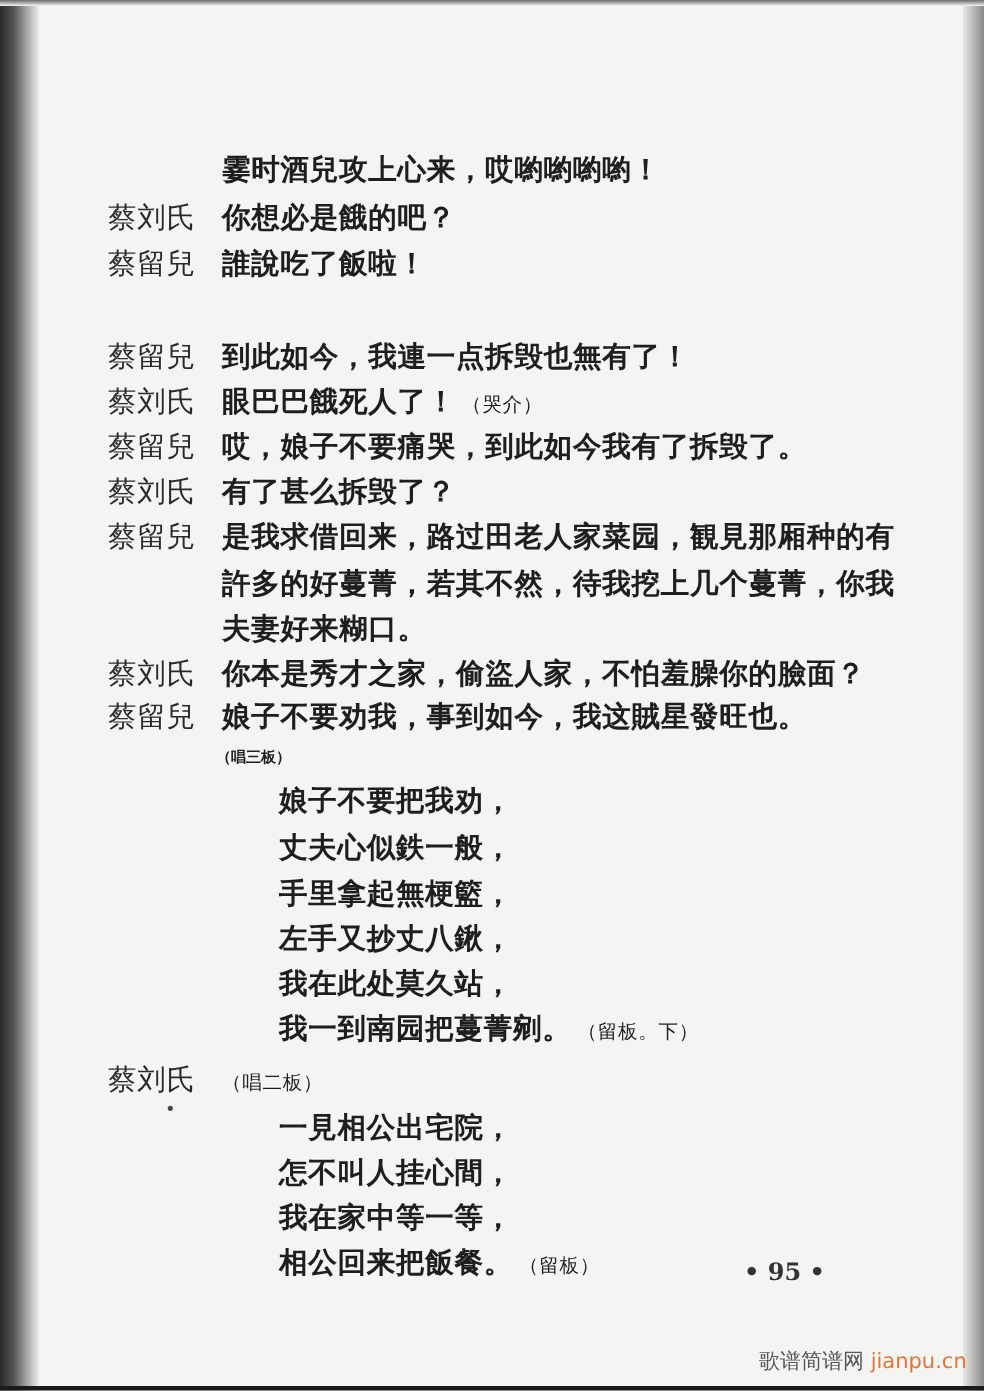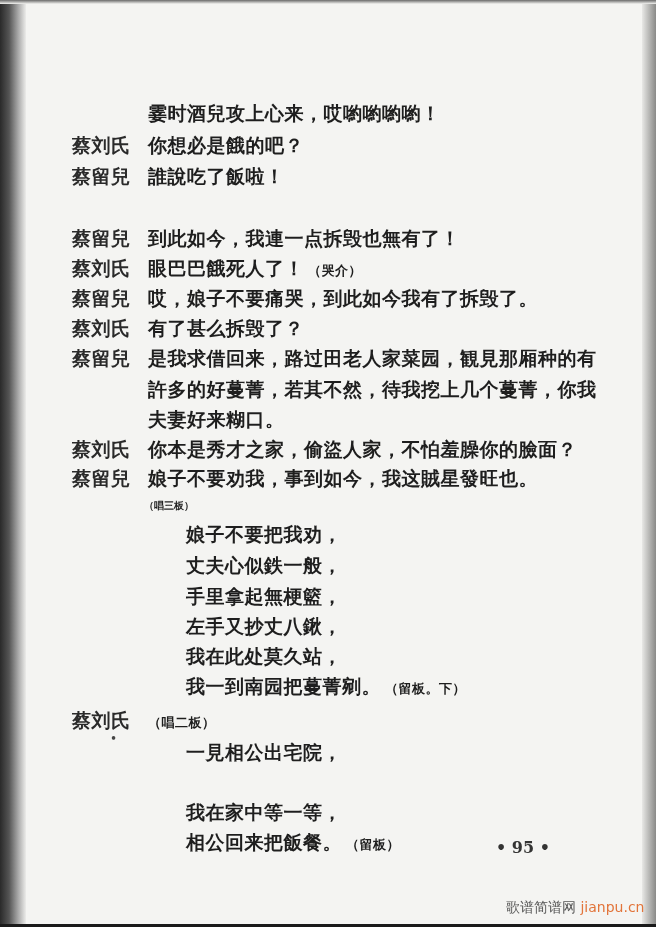--- a/index.html
+++ b/index.html
@@ -25,27 +25,27 @@
     position:absolute; left:0; bottom:0; width:656px; height:3px; background:#1a1a1a;
   }
   .page {
     position:absolute; left:0; top:0; width:656px; height:735px;
   }
   .line {
     position:absolute; left:72px; height:28px; line-height:28px;
     font-size:19px; white-space:nowrap; letter-spacing:0.5px;
   }
   .speaker {
-    display:inline-block; width:76px; font-weight:bold; color:#2a2a2a;
+    display:inline-block; width:76px; font-weight:normal; color:#2a2a2a;
   }
   .speech { display:inline-block; font-weight:bold; }
   .indent1 { padding-left:76px; }
   .verse { padding-left:114px; }
   .cue {
-    font-size:13px; font-weight:bold; margin-left:4px;
+    font-size:13px; font-weight:normal; margin-left:4px;
   }
   .cue-line {
     position:absolute; left:144px; font-size:10px; font-weight:bold;
     height:20px; line-height:20px;
   }
   .page-number {
     position:absolute; left:496px; top:838px; font-size:16px; font-weight:bold; color:#333;
   }
   .watermark {
     position:absolute; left:506px; top:899px; font-size:14px; color:#555;
@@ -134,20 +134,23 @@
   </div>
 
   <div class="line" style="top:706px;">
     <span class="speaker">蔡刘氏</span><span class="cue" style="margin-left:0;">（唱二板）</span>
   </div>
 
   <div class="line verse" style="top:738px;">
     <span class="speech">一見相公出宅院，</span>
   </div>
   <div class="dot-mark">•</div>
+  <div class="line verse" style="top:768px;">
+    <span class="speech">怎不叫人挂心間，</span>
+  </div>
   <div class="line verse" style="top:798px;">
     <span class="speech">我在家中等一等，</span>
   </div>
   <div class="line verse" style="top:828px;">
     <span class="speech">相公回来把飯餐。</span><span class="cue">（留板）</span>
   </div>
 
   <div class="page-number">• 95 •</div>
 
   <div class="watermark">

